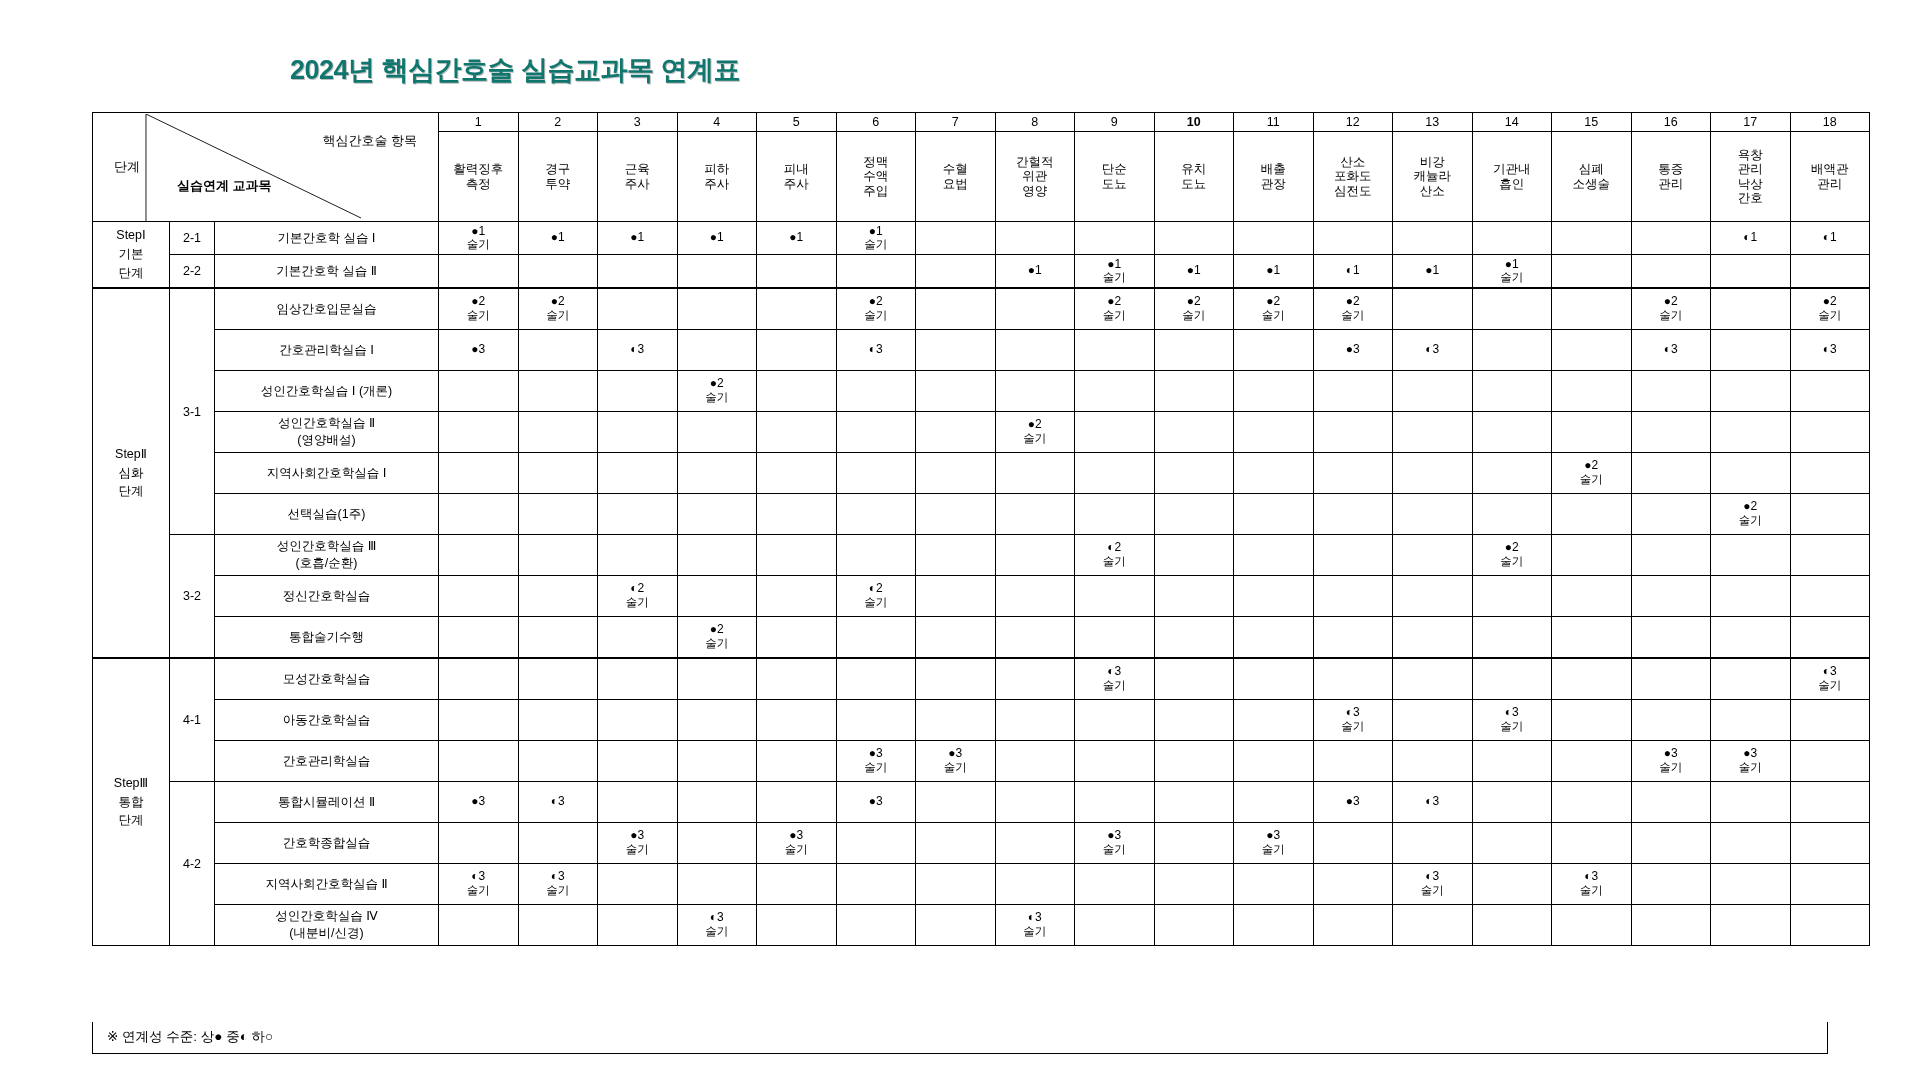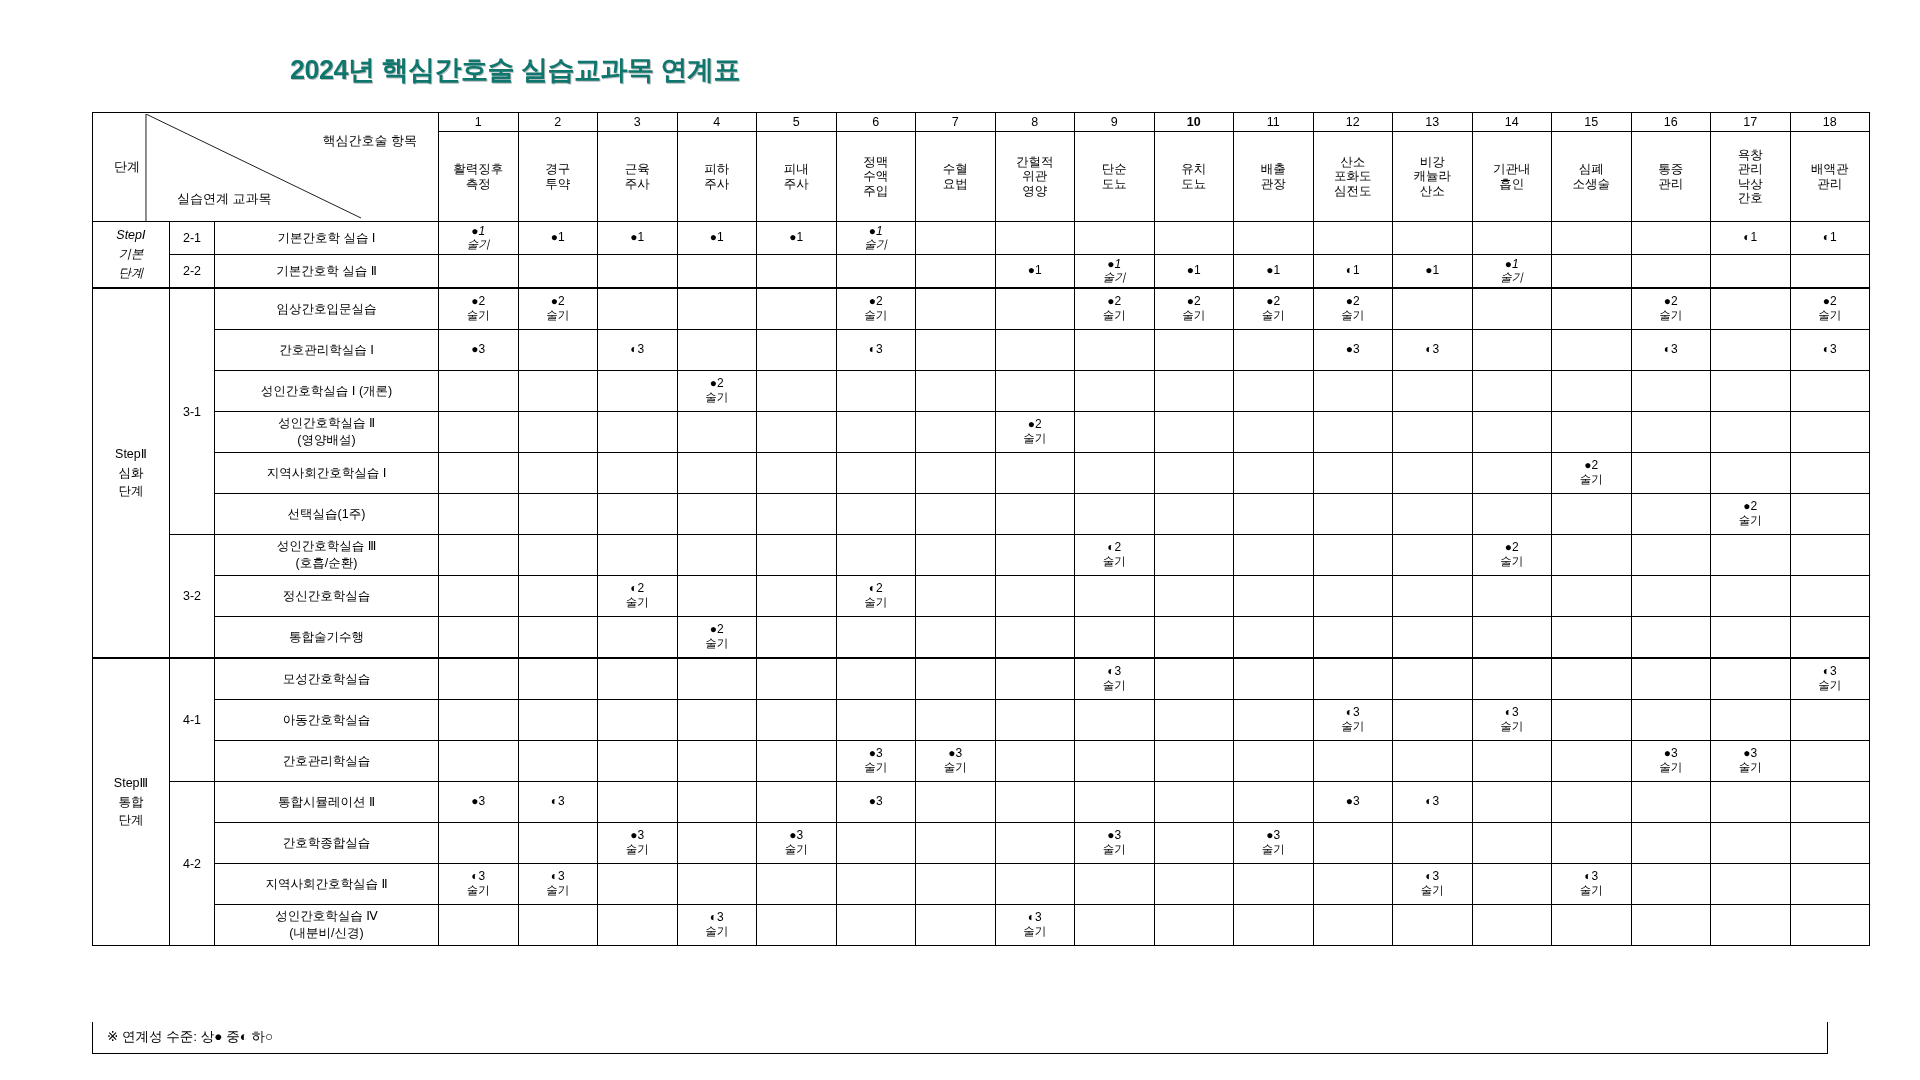--- a/index.html
+++ b/index.html
@@ -29,21 +29,21 @@
   .subjhead{height:88px;font-size:12.5px;line-height:1.15;}
   .subjhead span{display:block;}
   .rowlabel{font-size:13px;text-align:left;padding-left:10px;white-space:nowrap;margin-left:40px;}
   .substep{font-size:12.5px;width:44px;}
   .stepcell{font-size:13px;line-height:1.5;width:76px;}
   .cell{height:40px;position:relative;}
   .cell .mk{display:block;font-size:12px;line-height:1.15;}
   .cell .sk{display:block;font-size:11.5px;line-height:1.15;}
   .cell.single{height:32px;}
   .cell.single .mk{line-height:1.1;}
-  .bg-yellow{background:#fbe79f;font-style:italic;}
+  .bg-yellow{background:#fbe79f;}
   .bg-blue{background:#b9c6e8;}
   .bg-purple{background:#d9c2e9;}
   .shade-blue{background:#dde3f3;}
   .shade-purple{background:#e7dcee;margin-left:28px;}
   .footer{
     position:absolute;left:92px;top:1022px;width:1736px;
     border:1px solid #000;border-top:none;
     font-size:13.5px;line-height:1.55;padding:5px 16px 5px 14px;box-sizing:border-box;
     background:#fff;
   }
@@ -68,21 +68,21 @@
       <tbody id="table-body">
           <tr>
             <td rowspan="2" colspan="3" class="corner-wide">
               <div style="position:relative;width:340px;height:106px;">
                 <svg class="diag" width="344" height="108" viewBox="0 0 344 108" preserveAspectRatio="none" style="position:absolute;left:0;top:0;">
                   <line x1="68" y1="0" x2="344" y2="104" stroke="#000" stroke-width="1"></line>
                   <line x1="68" y1="0" x2="68" y2="108" stroke="#000" stroke-width="1"></line>
                 </svg>
                 <div style="position:absolute;left:0;top:0;width:68px;height:106px;display:flex;align-items:center;justify-content:center;font-size:13px;">단계</div>
                 <div style="position:absolute;right:16px;top:18px;font-size:13px;white-space:nowrap;">핵심간호술 항목</div>
-                <div style="position:absolute;left:84px;bottom:12px;font-size:13px;white-space:nowrap;">실습연계 교과목</div>
+                <div style="position:absolute;left:84px;bottom:25px;font-size:13px;white-space:nowrap;font-weight:bold;">실습연계 교과목</div>
               </div>
             </td>
             <td style="height: 18px;">1</td>
             <td style="height: 18px;">2</td>
             <td style="height: 18px;">3</td>
             <td style="height: 18px;">4</td>
             <td style="height: 18px;">5</td>
             <td style="height: 18px;">6</td>
             <td style="height: 18px;">7</td>
             <td style="height: 18px;">8</td>

